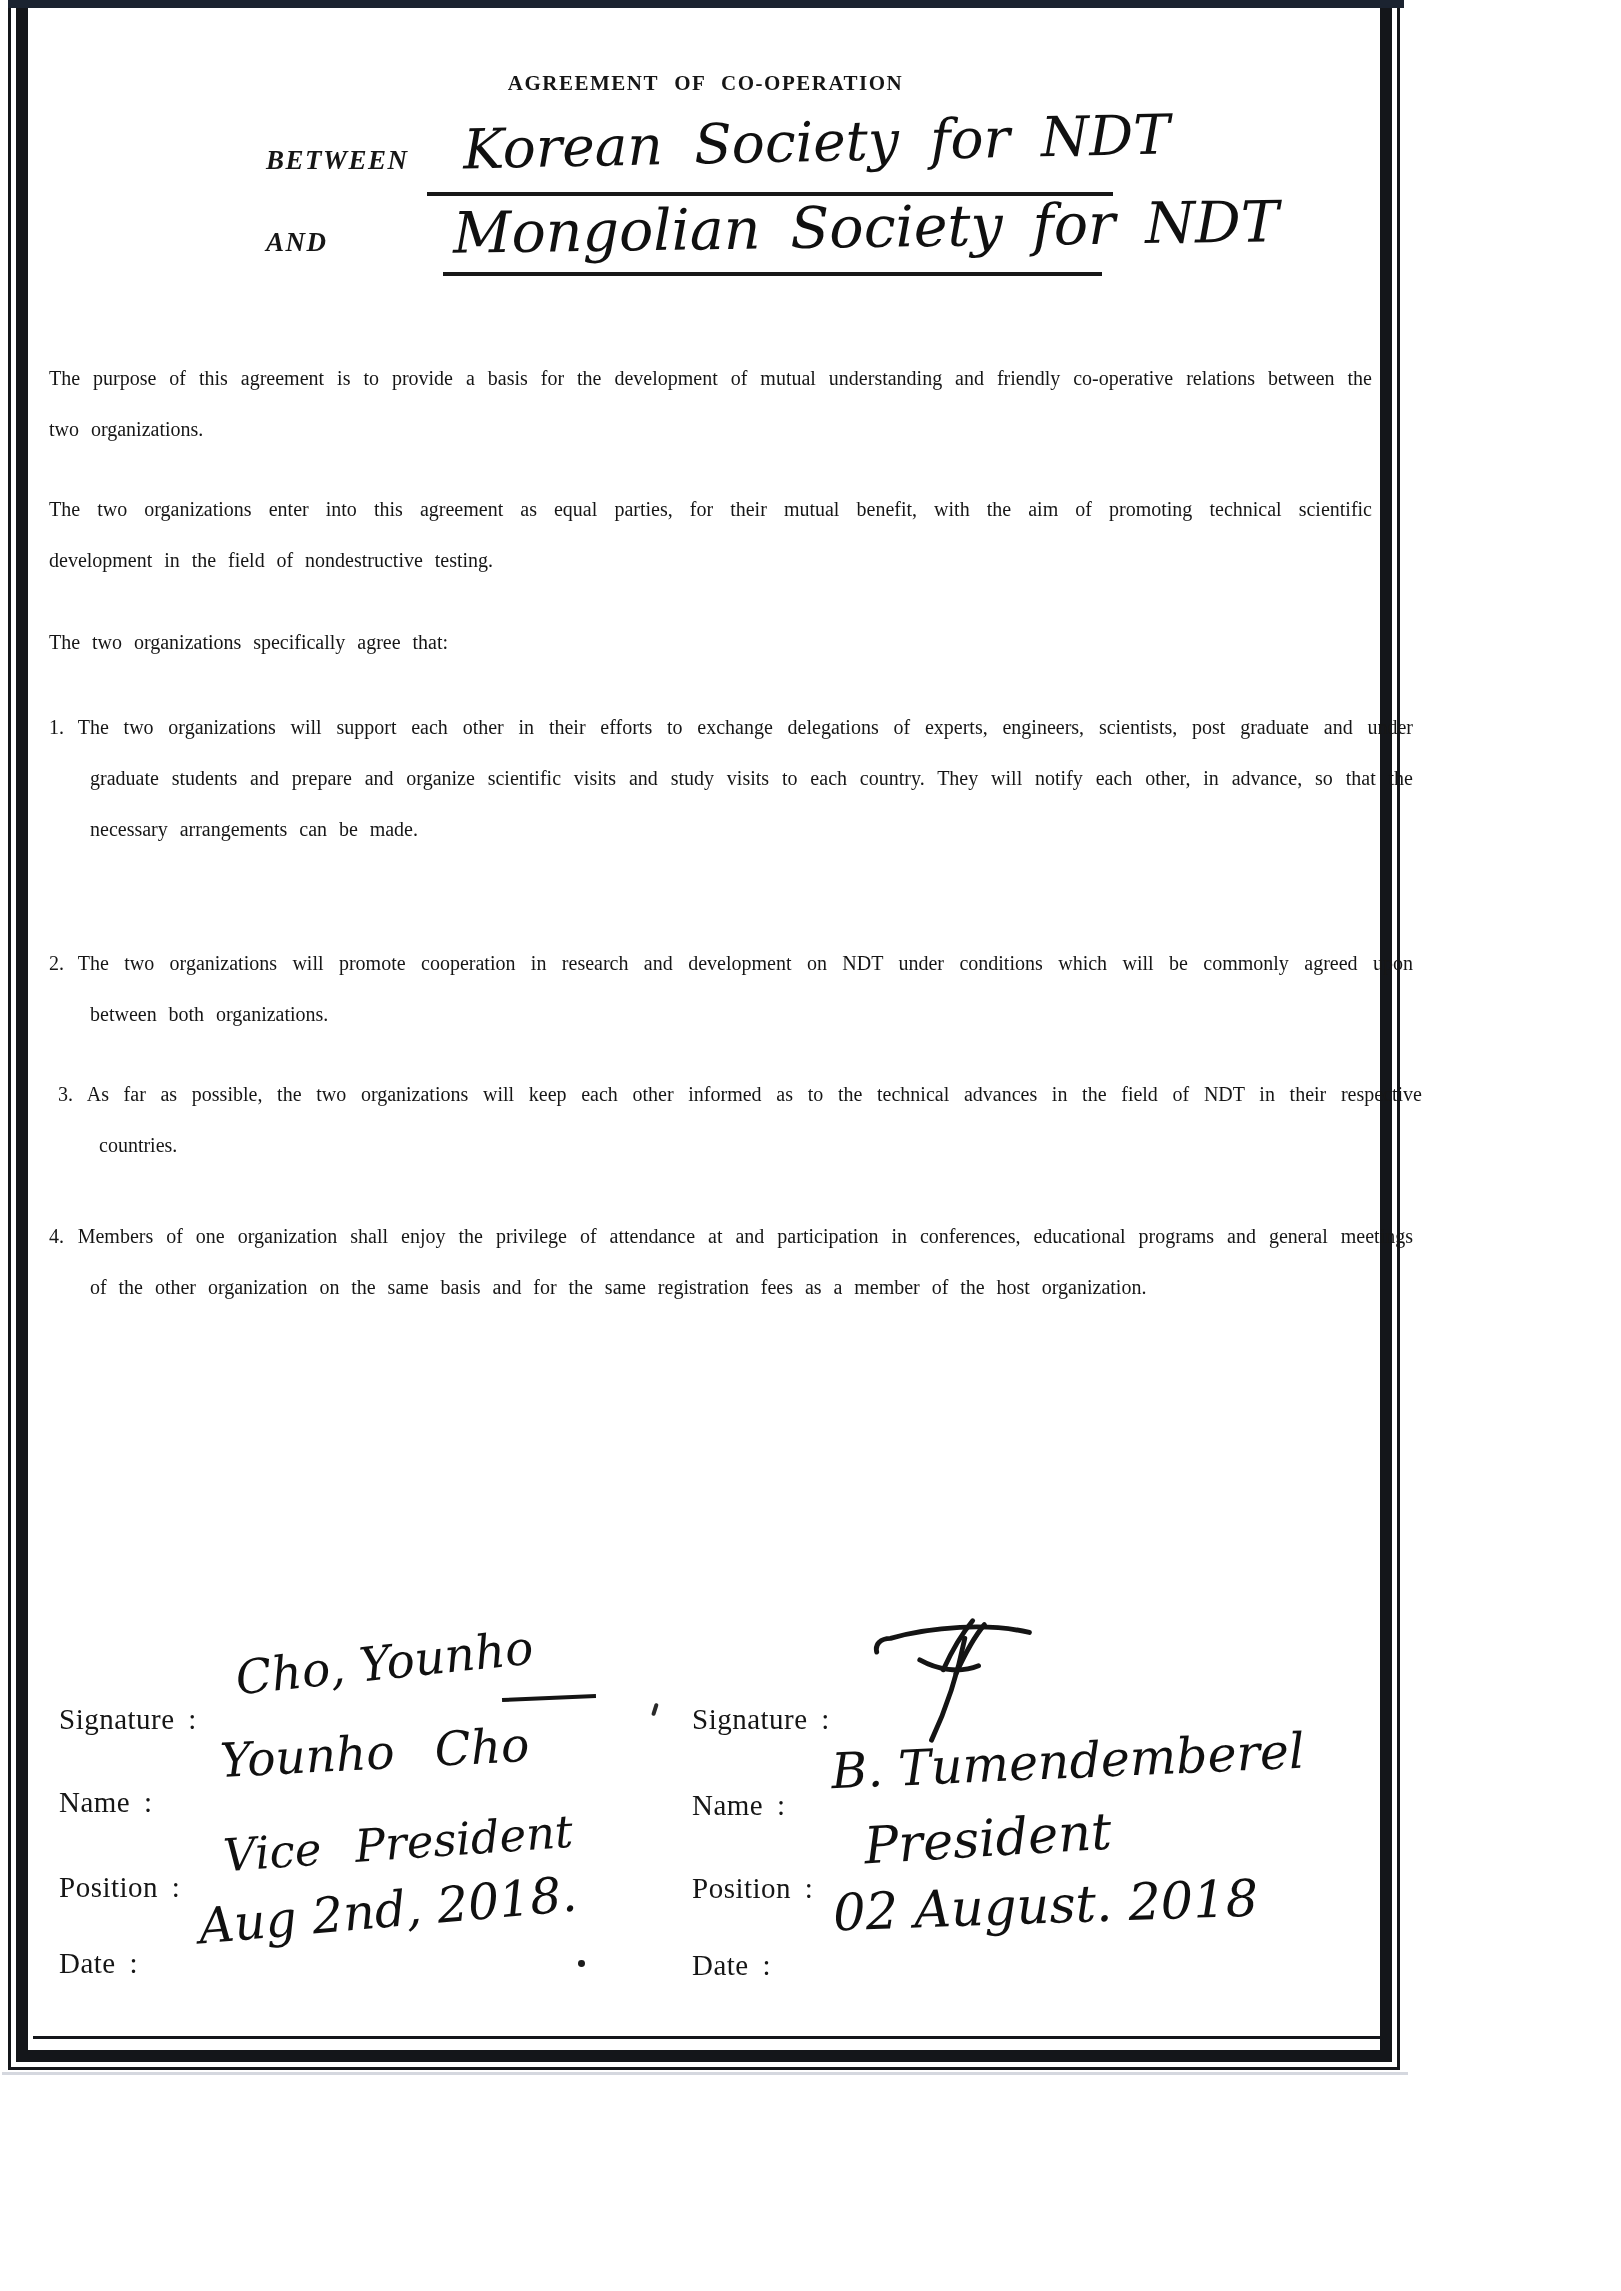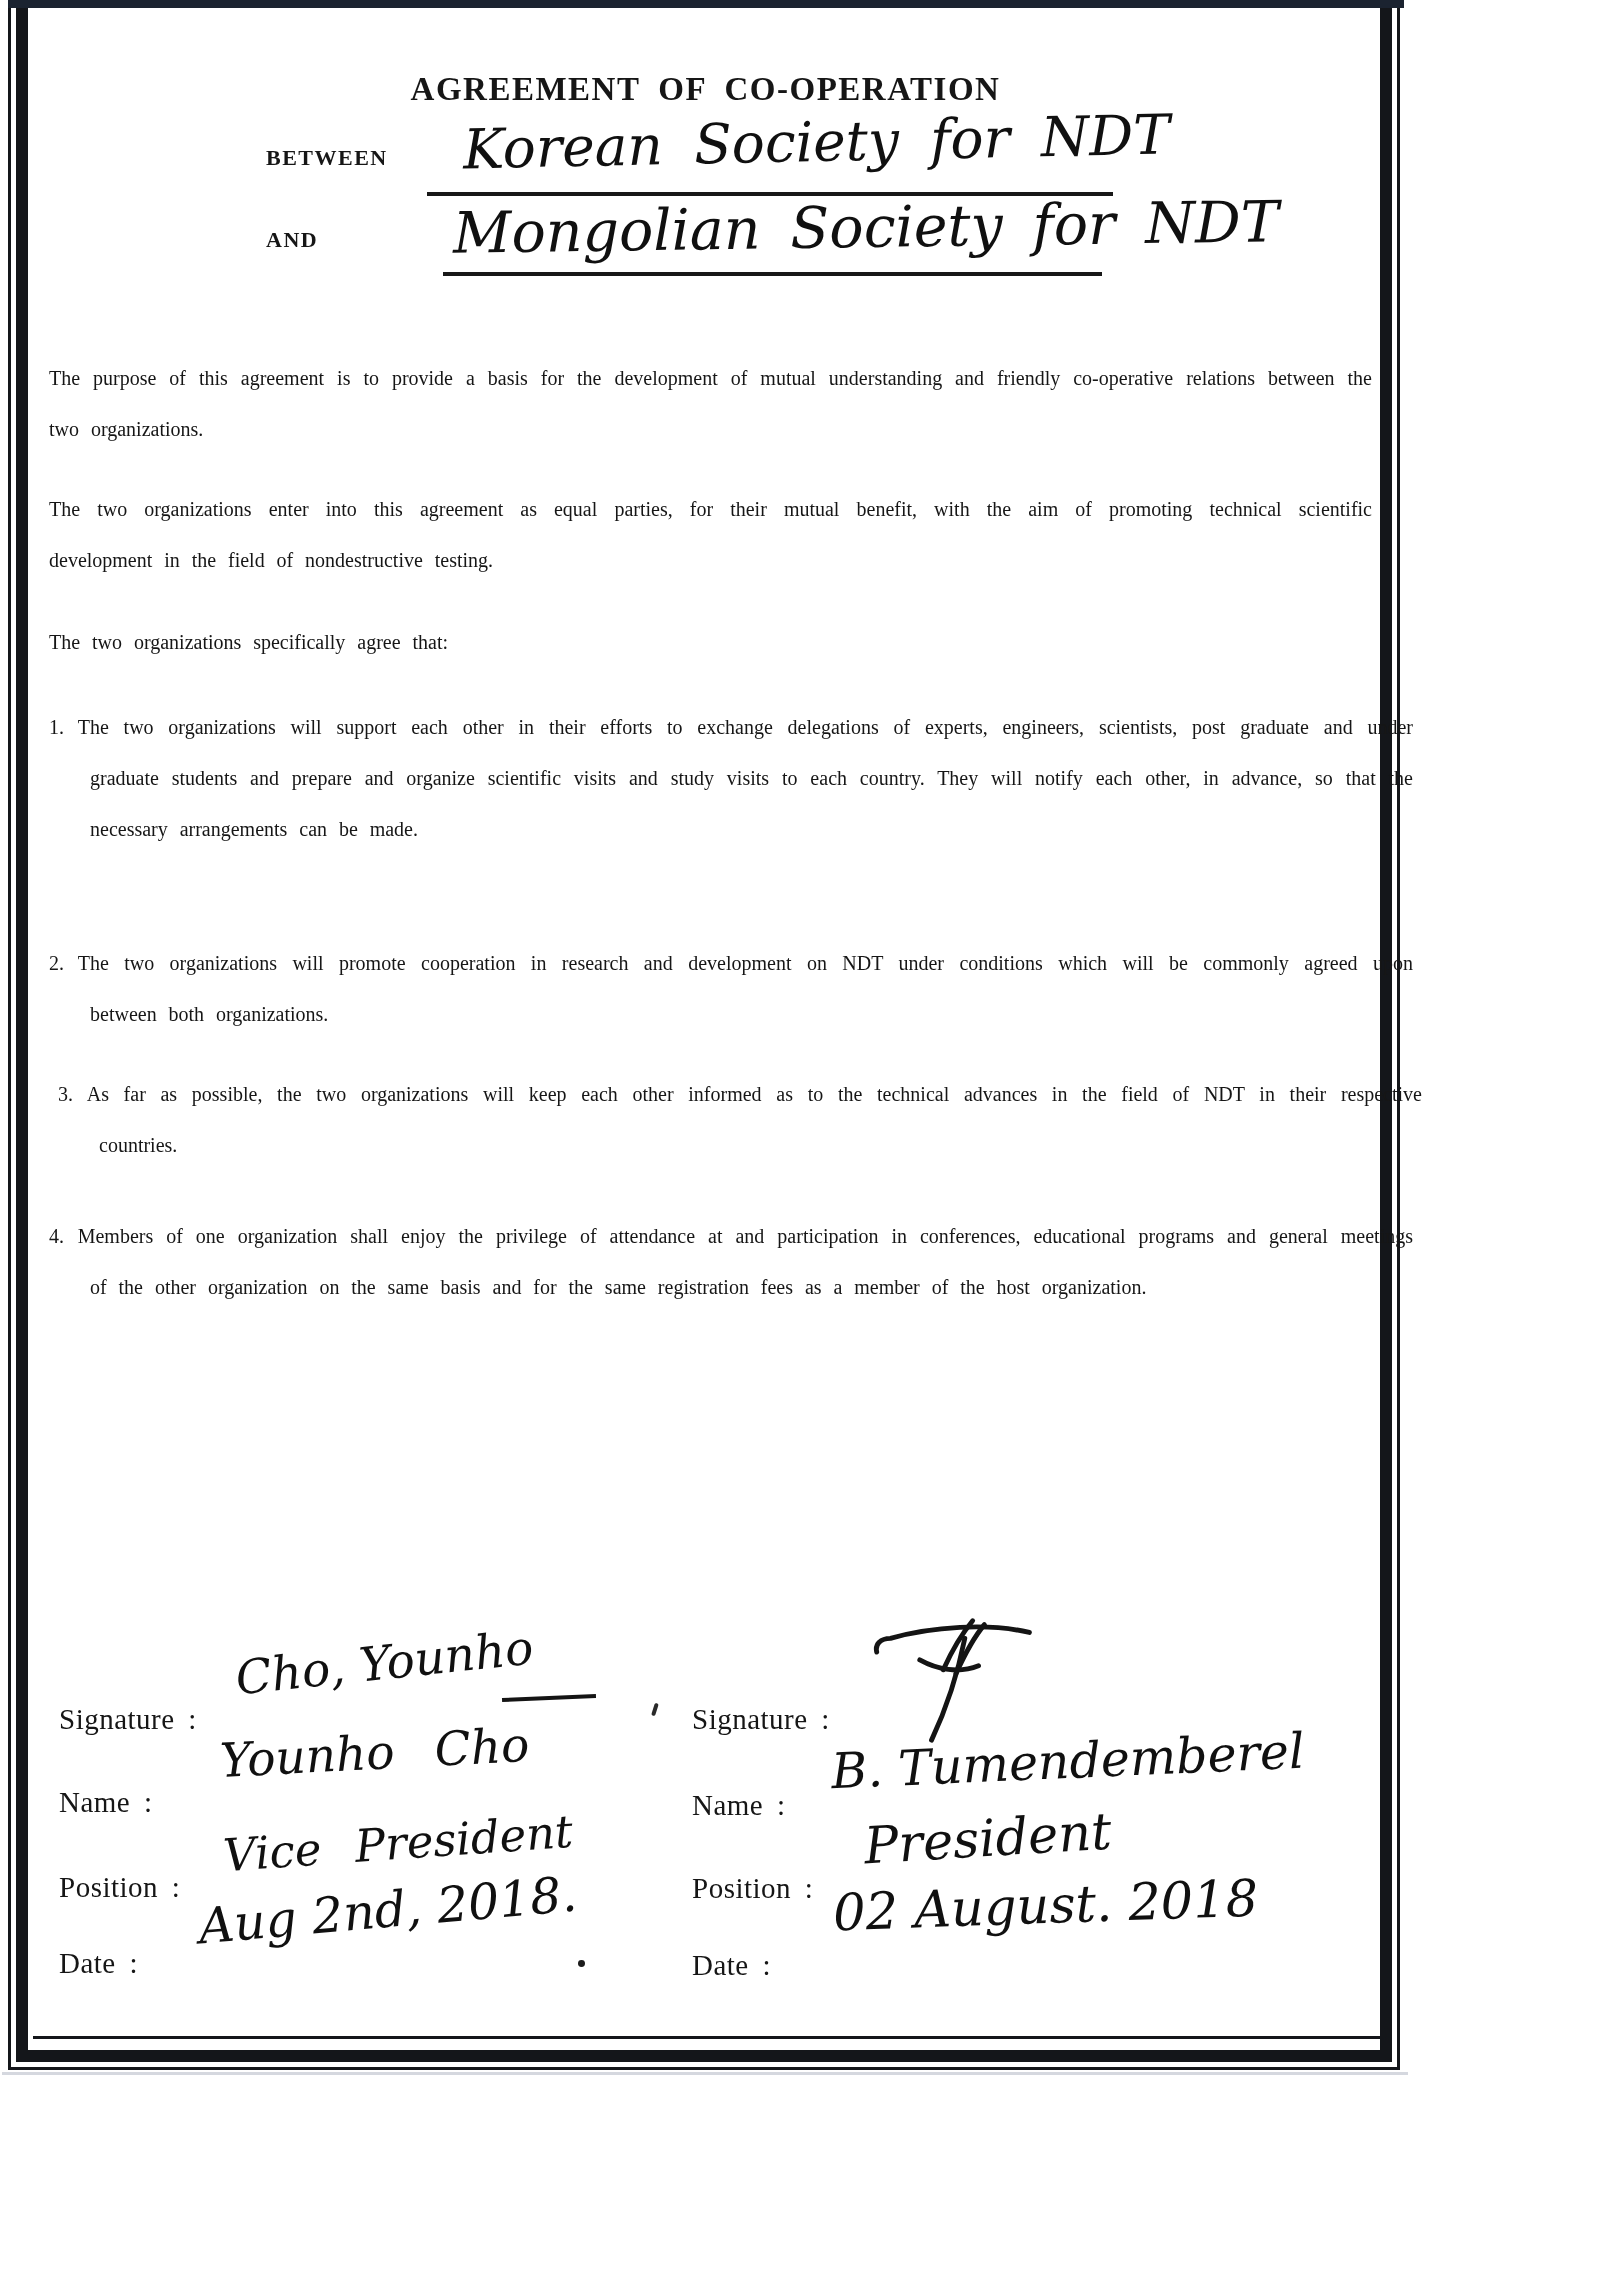--- a/index.html
+++ b/index.html
@@ -24,25 +24,25 @@
     position:absolute;left:7.8px;top:0;width:1396px;height:7.8px;
     background:#1b2330;
   }
   .f-inner-right{position:absolute;left:1386px;top:9.8px;width:2.9px;height:2027px;background:#14161a;}
   .f-inner-bottom{position:absolute;left:33px;top:2036px;width:1357px;height:2.9px;background:#14161a;}
   .f-shadow{position:absolute;left:2px;top:2072px;width:1406px;height:2.9px;background:#c3c8d2;opacity:.7;}
 
   
   .title{
     position:absolute;left:0;top:71px;width:1411px;margin:0;
-    text-align:center;font-size:33px;font-weight:bold;
+    text-align:center;font-size:21px;font-weight:bold;
     letter-spacing:1.5px;word-spacing:8.8px;
   }
   .party-label{
-    position:absolute;font-size:22px;font-weight:bold;letter-spacing:1.5px;
+    position:absolute;font-size:27px;font-weight:bold;letter-spacing:1.5px;font-style:italic;
   }
   .hw{
     position:absolute;
     font-family:"DejaVu Serif", serif;font-style:italic;
     color:#101010;white-space:nowrap;
   }
   .hw-between{left:463px;top:110px;font-size:55px;word-spacing:13.7px;transform:rotate(-1.2deg);}
   .hw-and{left:453px;top:194px;font-size:57px;word-spacing:11.8px;transform:rotate(-0.8deg);}
   .u-line{position:absolute;height:3.9px;background:#181818;}
   .u1{left:427px;top:192px;width:686px;}

